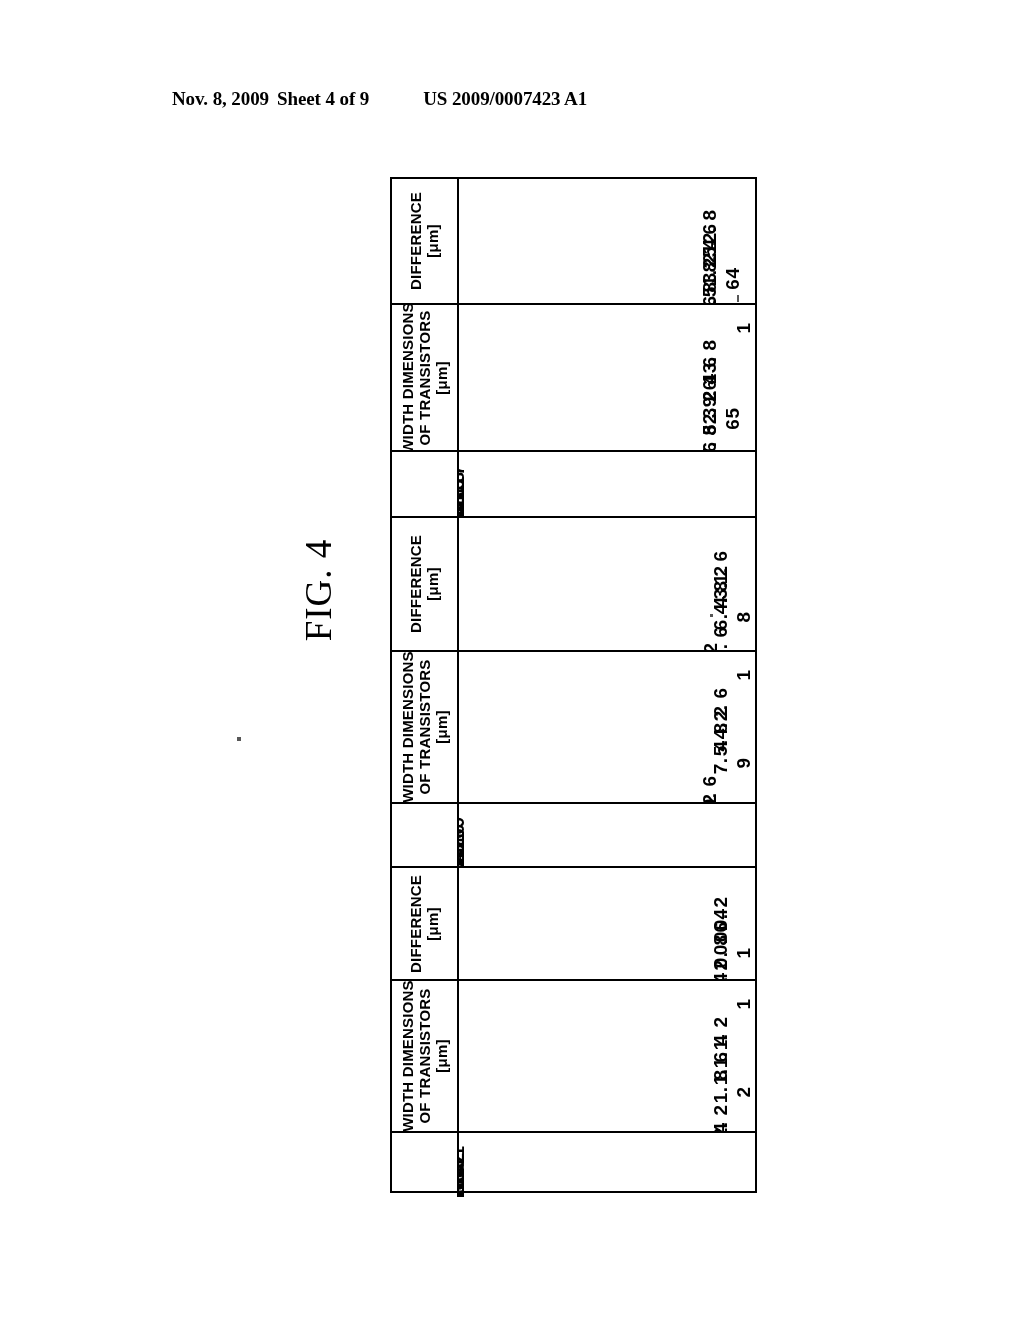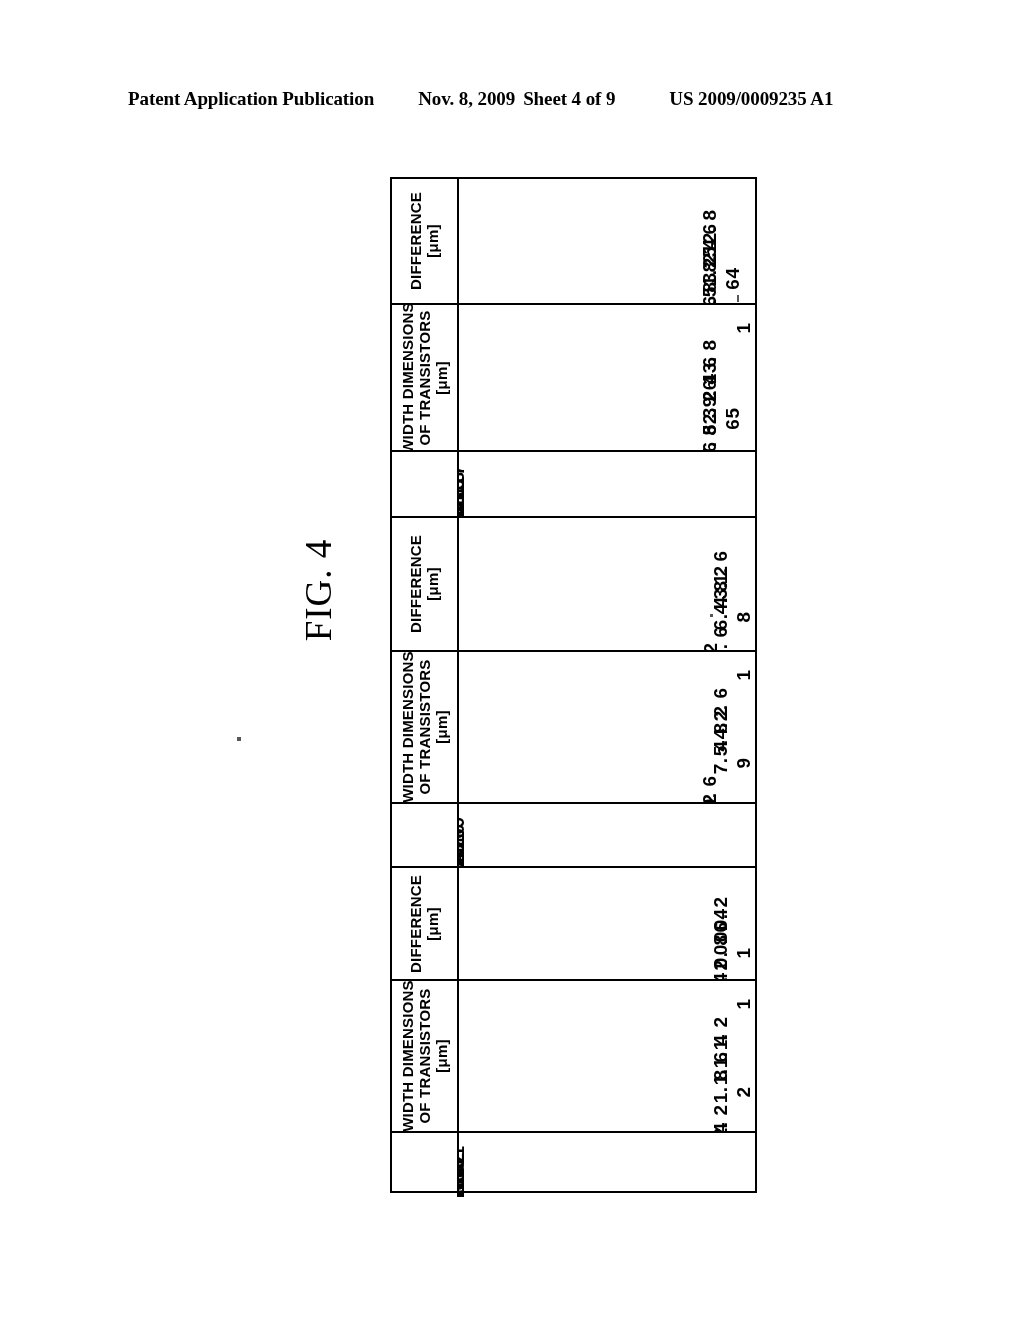--- a/index.html
+++ b/index.html
@@ -171,24 +171,23 @@
     width: 2px;
     height: 7px;
     background: #3a3a3a;
     opacity: .85;
   }
 </style>
 </head>
 <body>
 
 <div id="page-header">
-  <span class="hdr-pub">Patent Application Publication</span>
   <span class="hdr-date">Nov. 8, 2009</span>
   <span class="hdr-sheet">Sheet 4 of 9</span>
-  <span class="hdr-patno">US 2009/0009235 A1</span>
+  <span class="hdr-patno">US 2009/0007423 A1</span>
 </div>
 
 <div id="fig-label">FIG. 4</div>
 
 <div id="table-frame">
 
   <div class="group g3">
     <div class="band band-diff">
       <div class="hdr-cell">
         <div class="hdr-rot">

